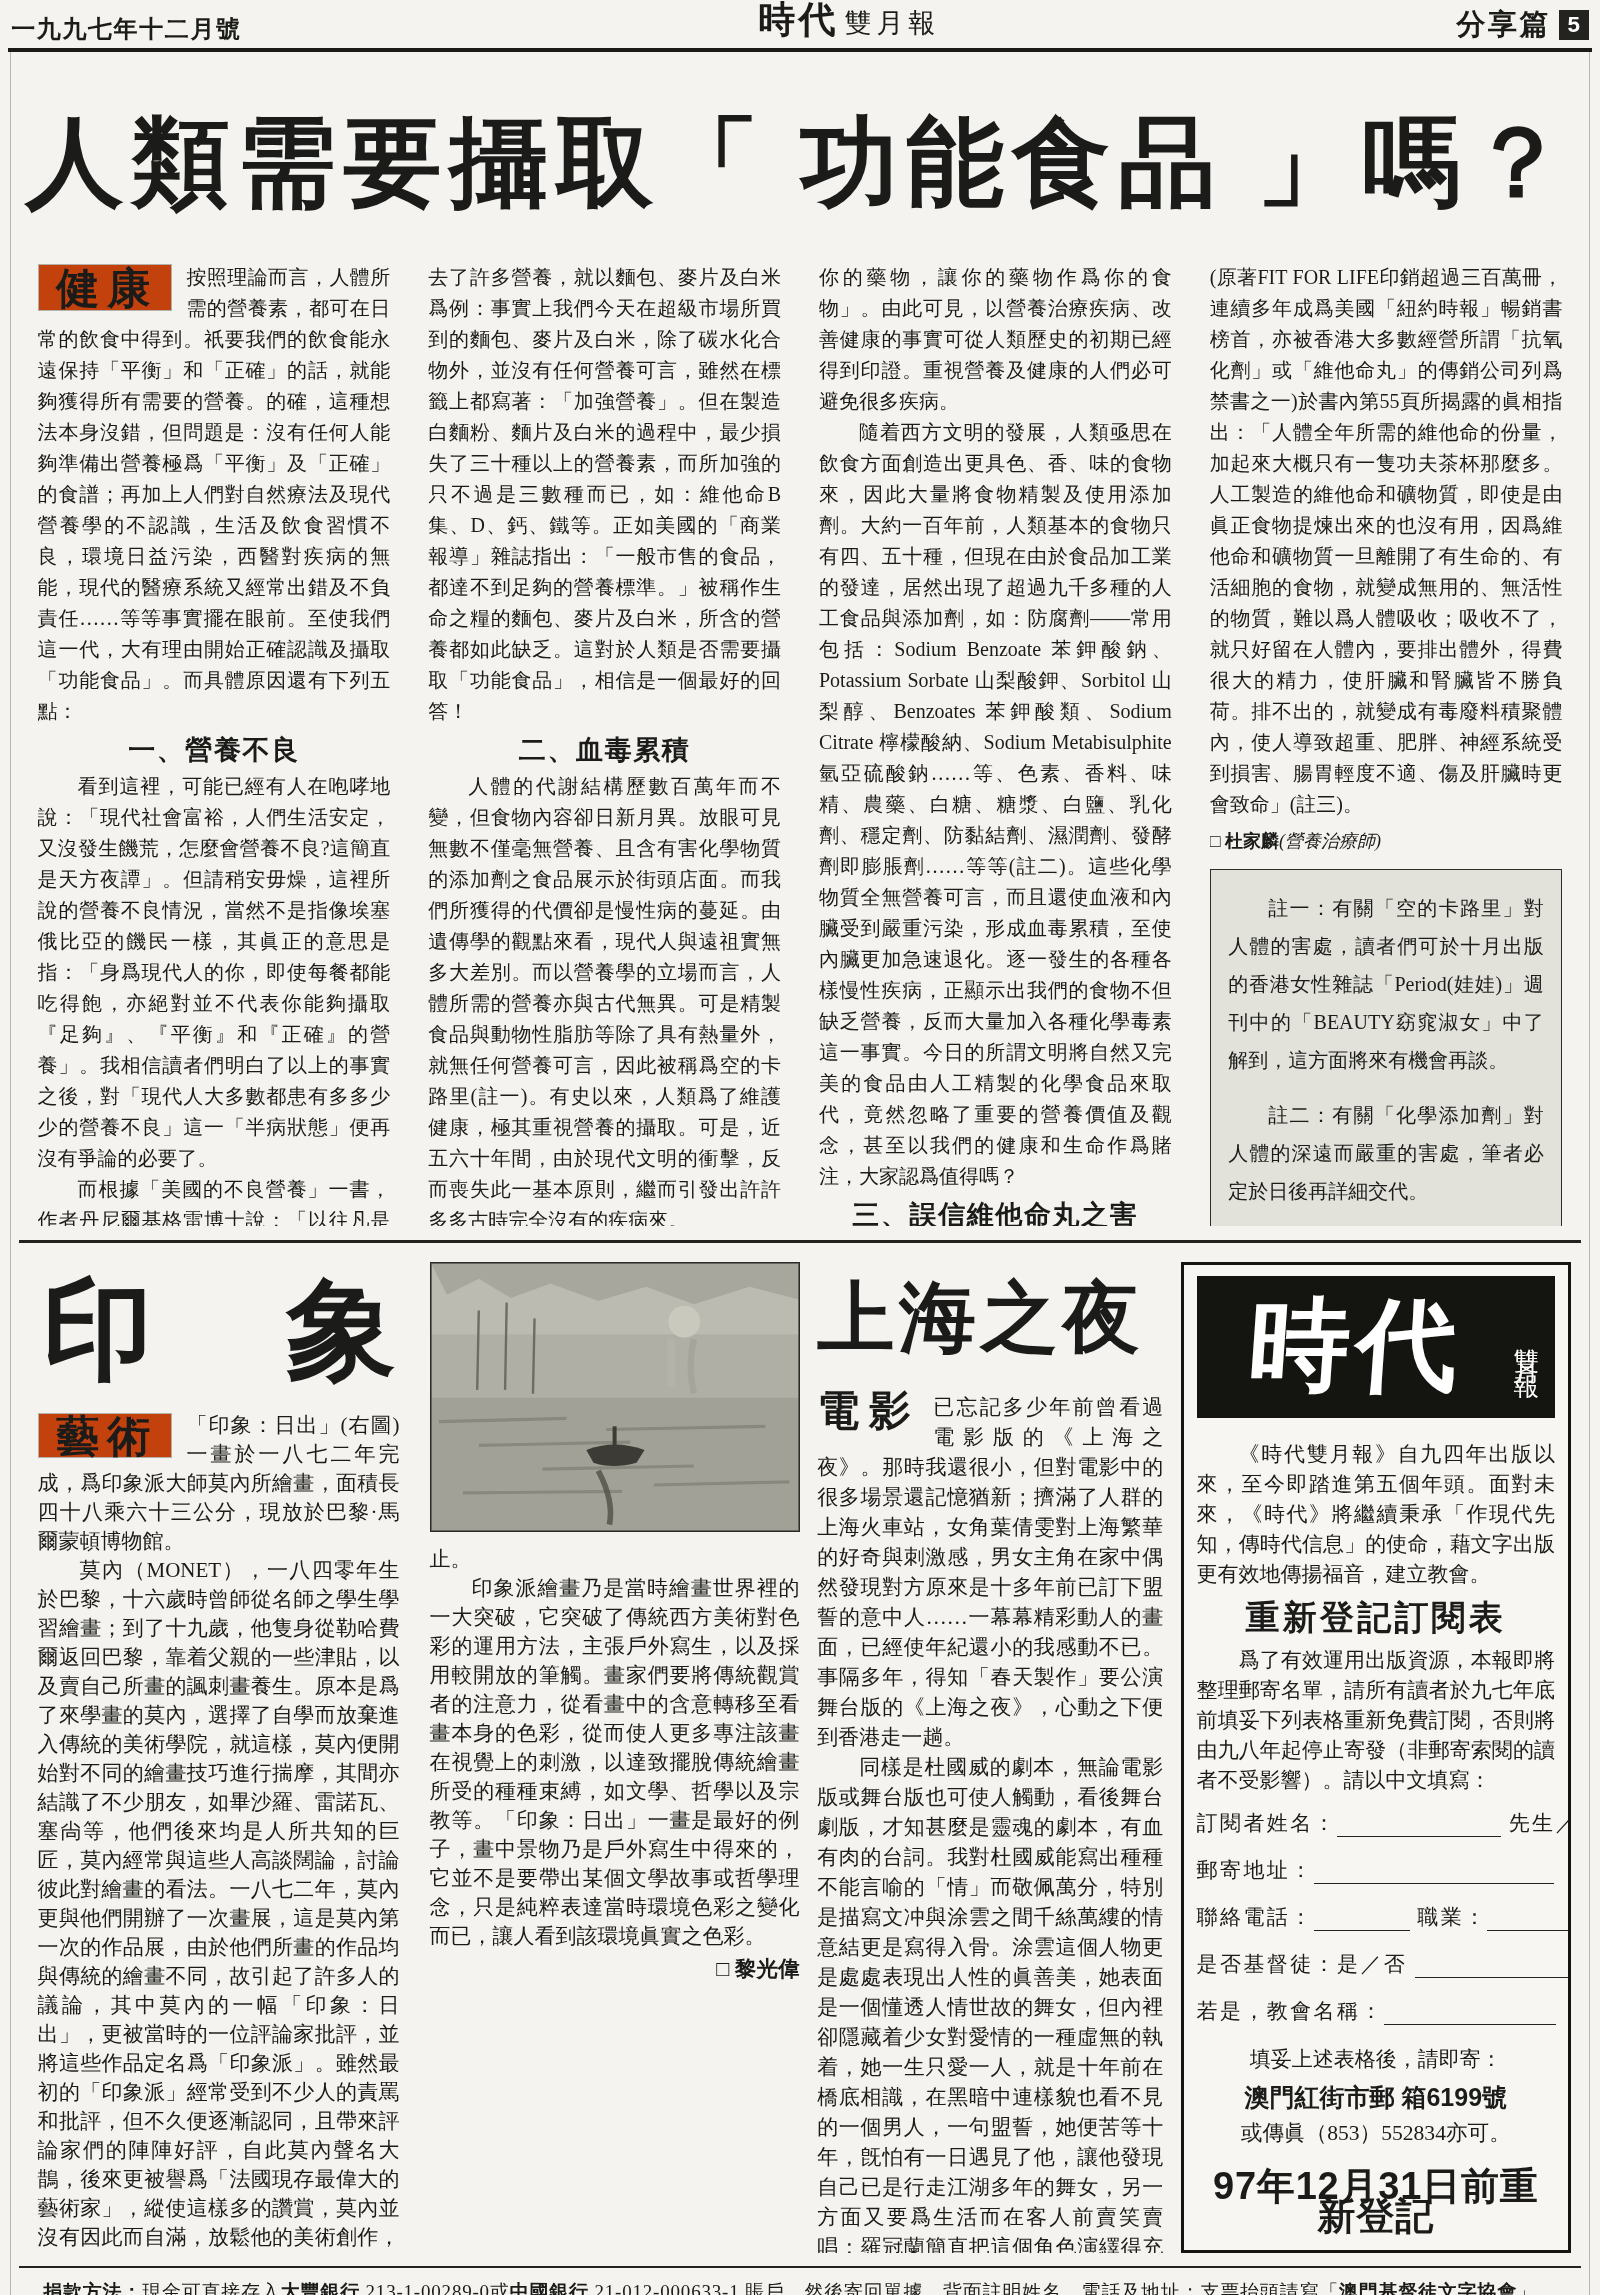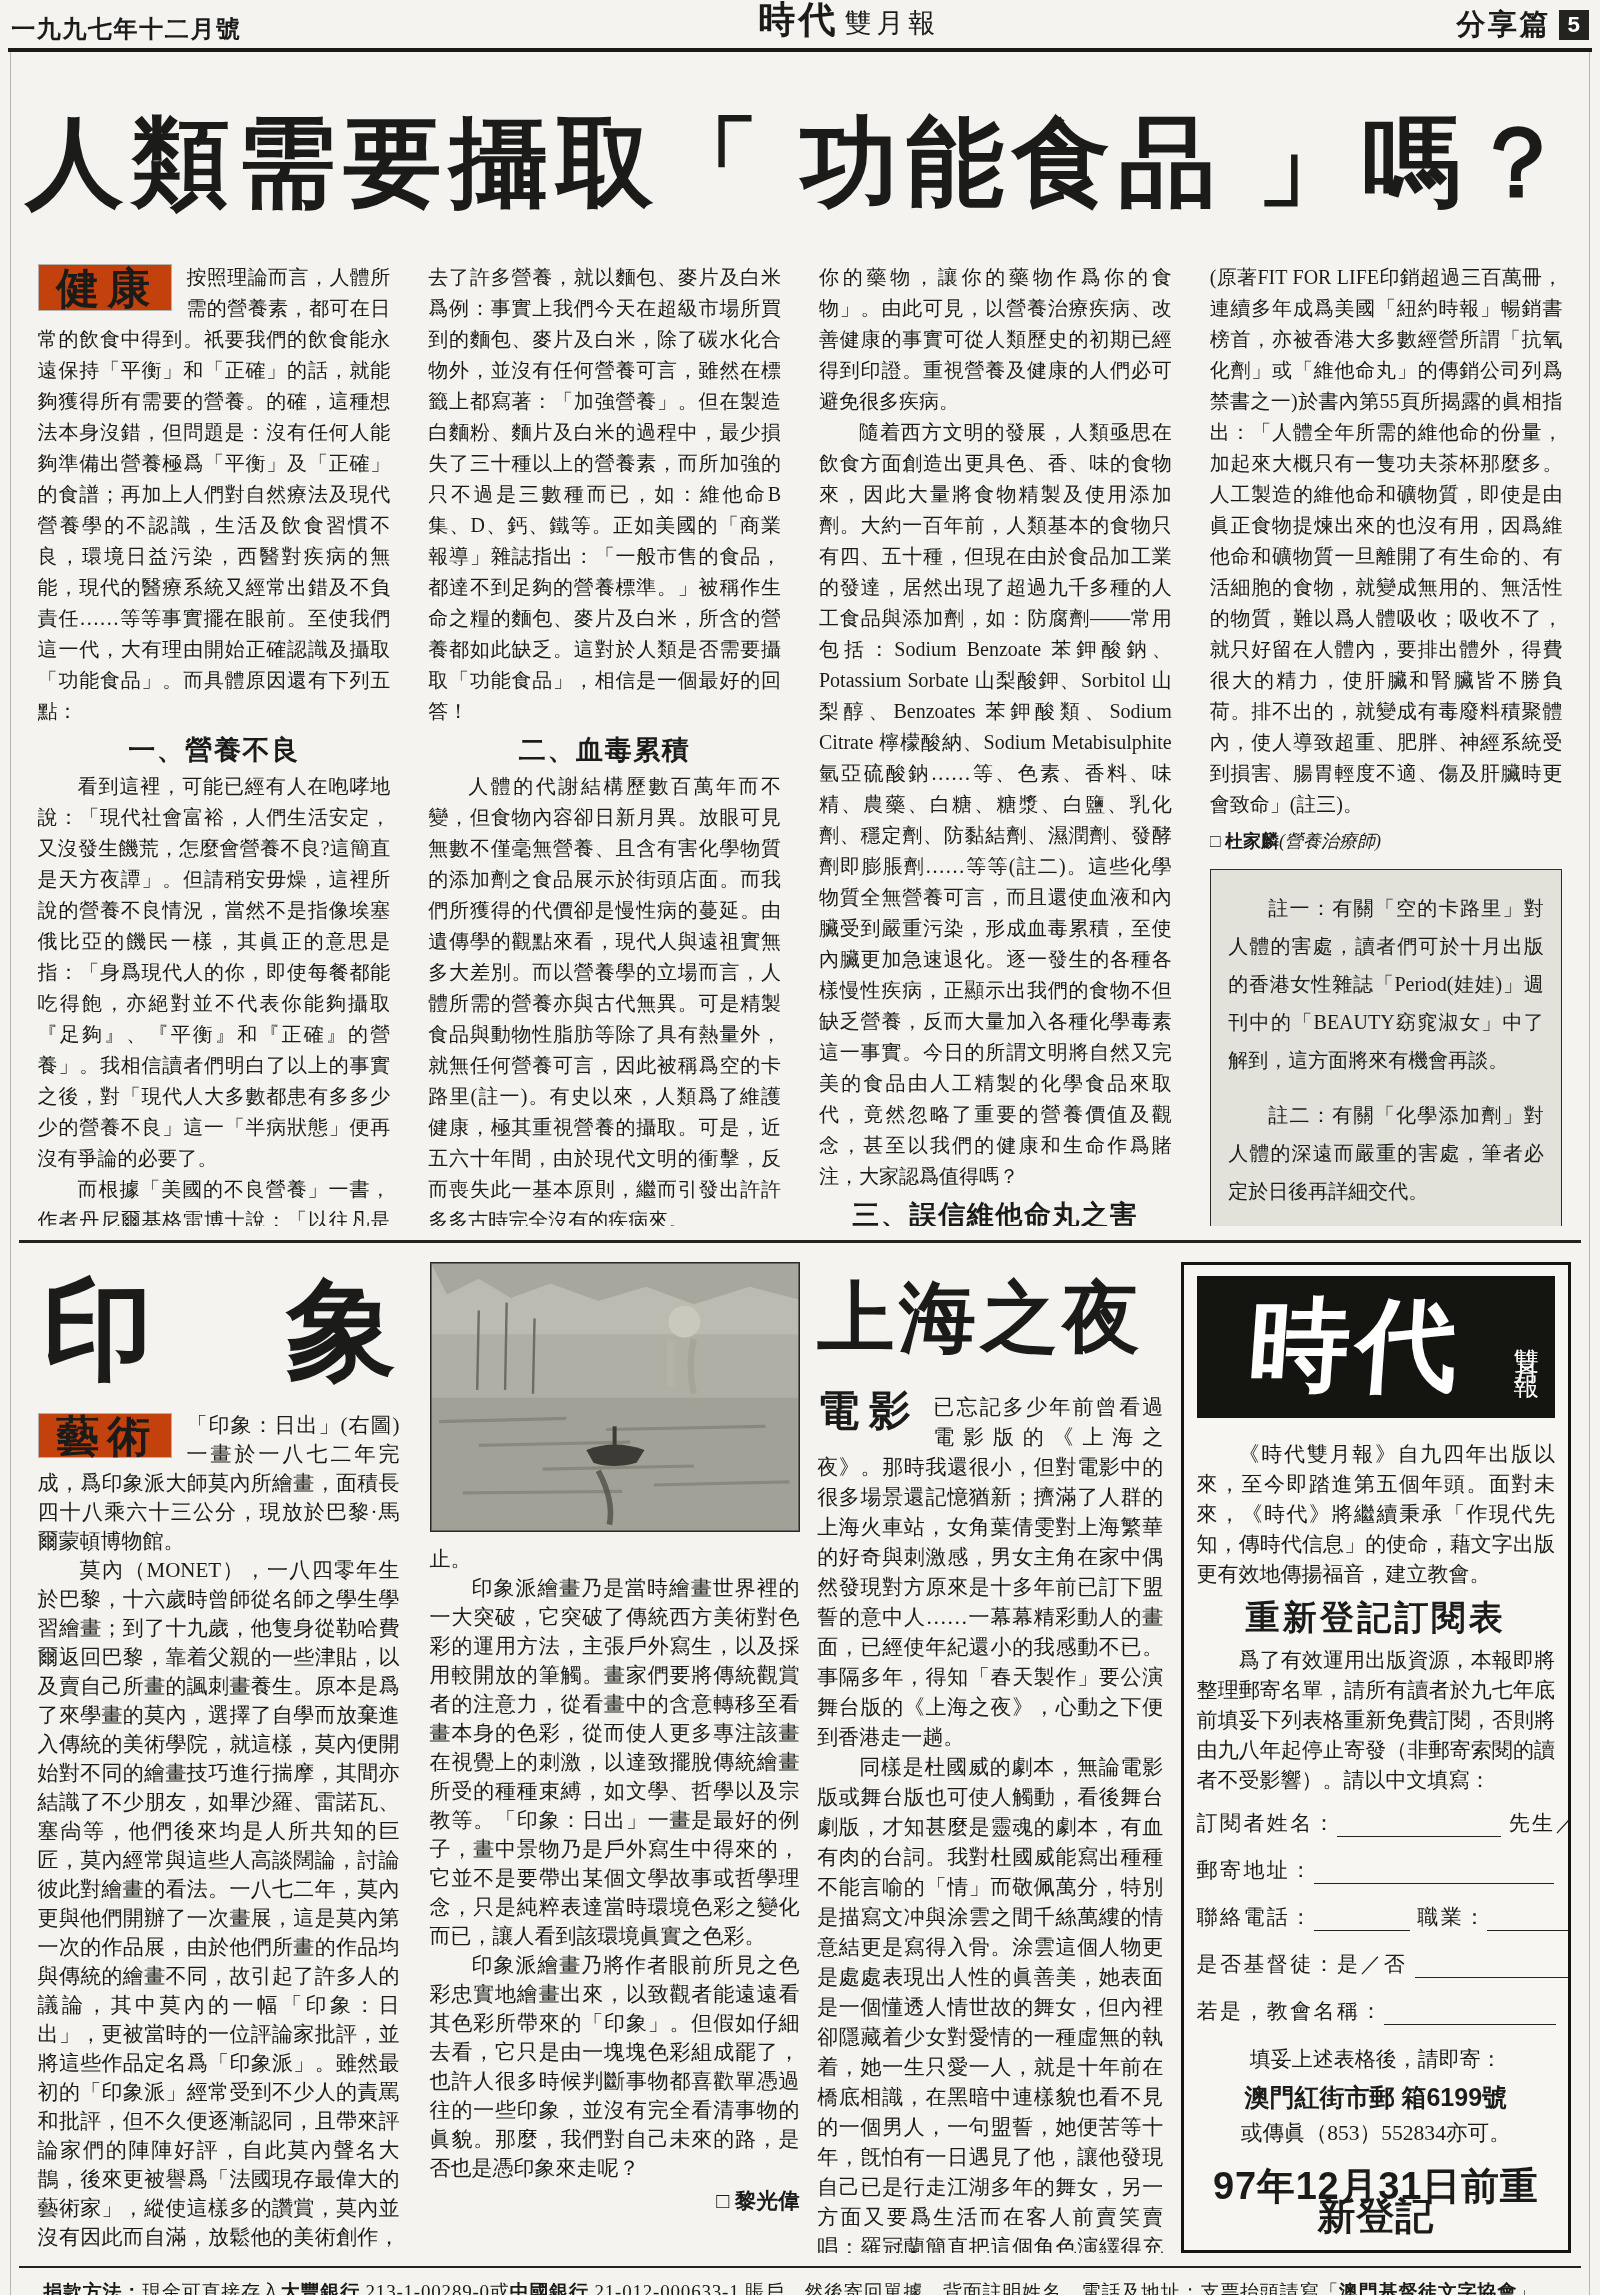--- a/index.html
+++ b/index.html
@@ -212,21 +212,20 @@
             </g>
             <path d="M195 236 Q230 222 268 236 L258 252 Q228 260 204 252 Z" fill="#3c3b35"></path>
             <rect x="228" y="206" width="5" height="32" fill="#3c3b35"></rect>
             <path d="M210 262 Q230 300 224 330" stroke="#55544c" stroke-width="7" fill="none" opacity="0.85"></path>
             <path d="M330 96 Q322 130 330 165" stroke="#a5a499" stroke-width="8" fill="none" opacity="0.9"></path>
             <rect x="0" y="0" width="462" height="338" fill="none" stroke="#55544e" stroke-width="2"></rect>
           </svg>
           <div class="art-text">
             <p class="noindent">止。</p>
             <p>印象派繪畫乃是當時繪畫世界裡的一大突破，它突破了傳統西方美術對色彩的運用方法，主張戶外寫生，以及採用較開放的筆觸。畫家們要將傳統觀賞者的注意力，從看畫中的含意轉移至看畫本身的色彩，從而使人更多專注該畫在視覺上的刺激，以達致擺脫傳統繪畫所受的種種束縛，如文學、哲學以及宗教等。「印象：日出」一畫是最好的例子，畫中景物乃是戶外寫生中得來的，它並不是要帶出某個文學故事或哲學理念，只是純粹表達當時環境色彩之變化而已，讓人看到該環境眞實之色彩。</p>
-            <p>印象派繪畫乃將作者眼前所見之色彩忠實地繪畫出來，以致觀者能遠遠看其色彩所帶來的「印象」。但假如仔細去看，它只是由一塊塊色彩組成罷了，也許人很多時候判斷事物都喜歡單憑過往的一些印象，並沒有完全看清事物的眞貌。那麼，我們對自己未來的路，是否也是憑印象來走呢？</p>
             <div class="art-author">□ 黎光偉</div>
           </div>
         </div>
       </div>
     </div>
 
     <div class="movie">
       <div class="movie-title">上海之夜</div>
       <div class="movie-text">
         <span class="movie-badge">電影</span>

